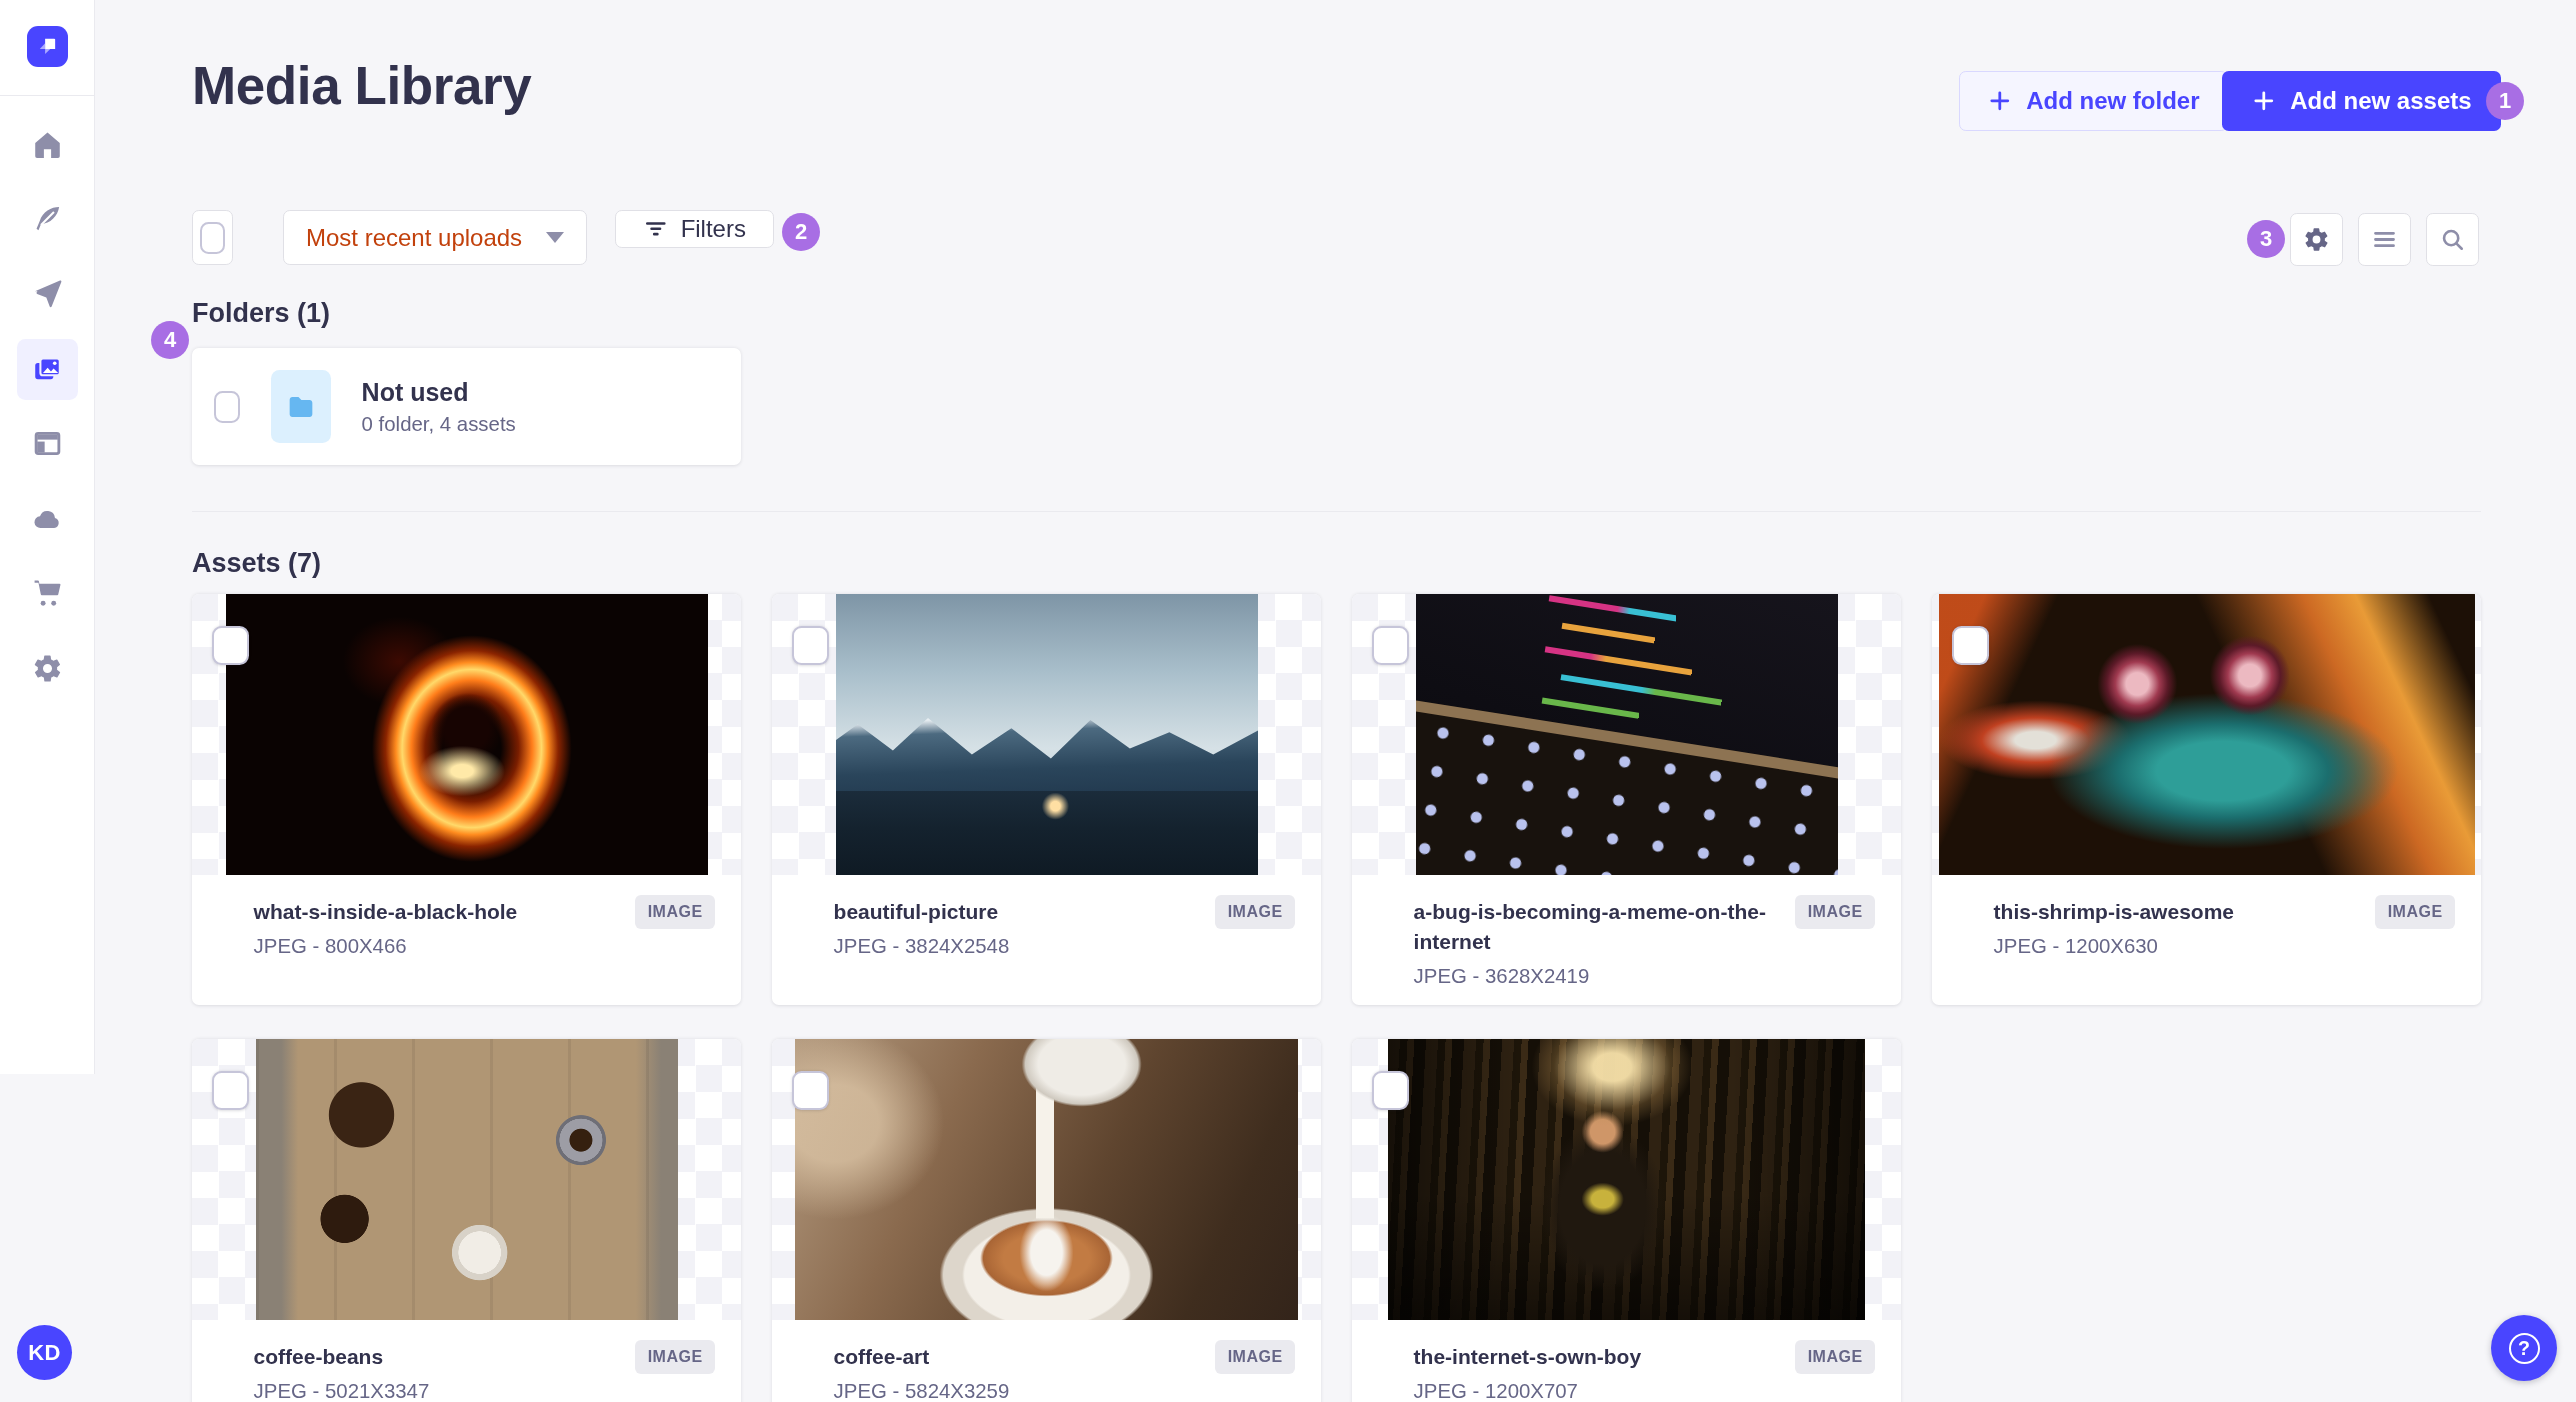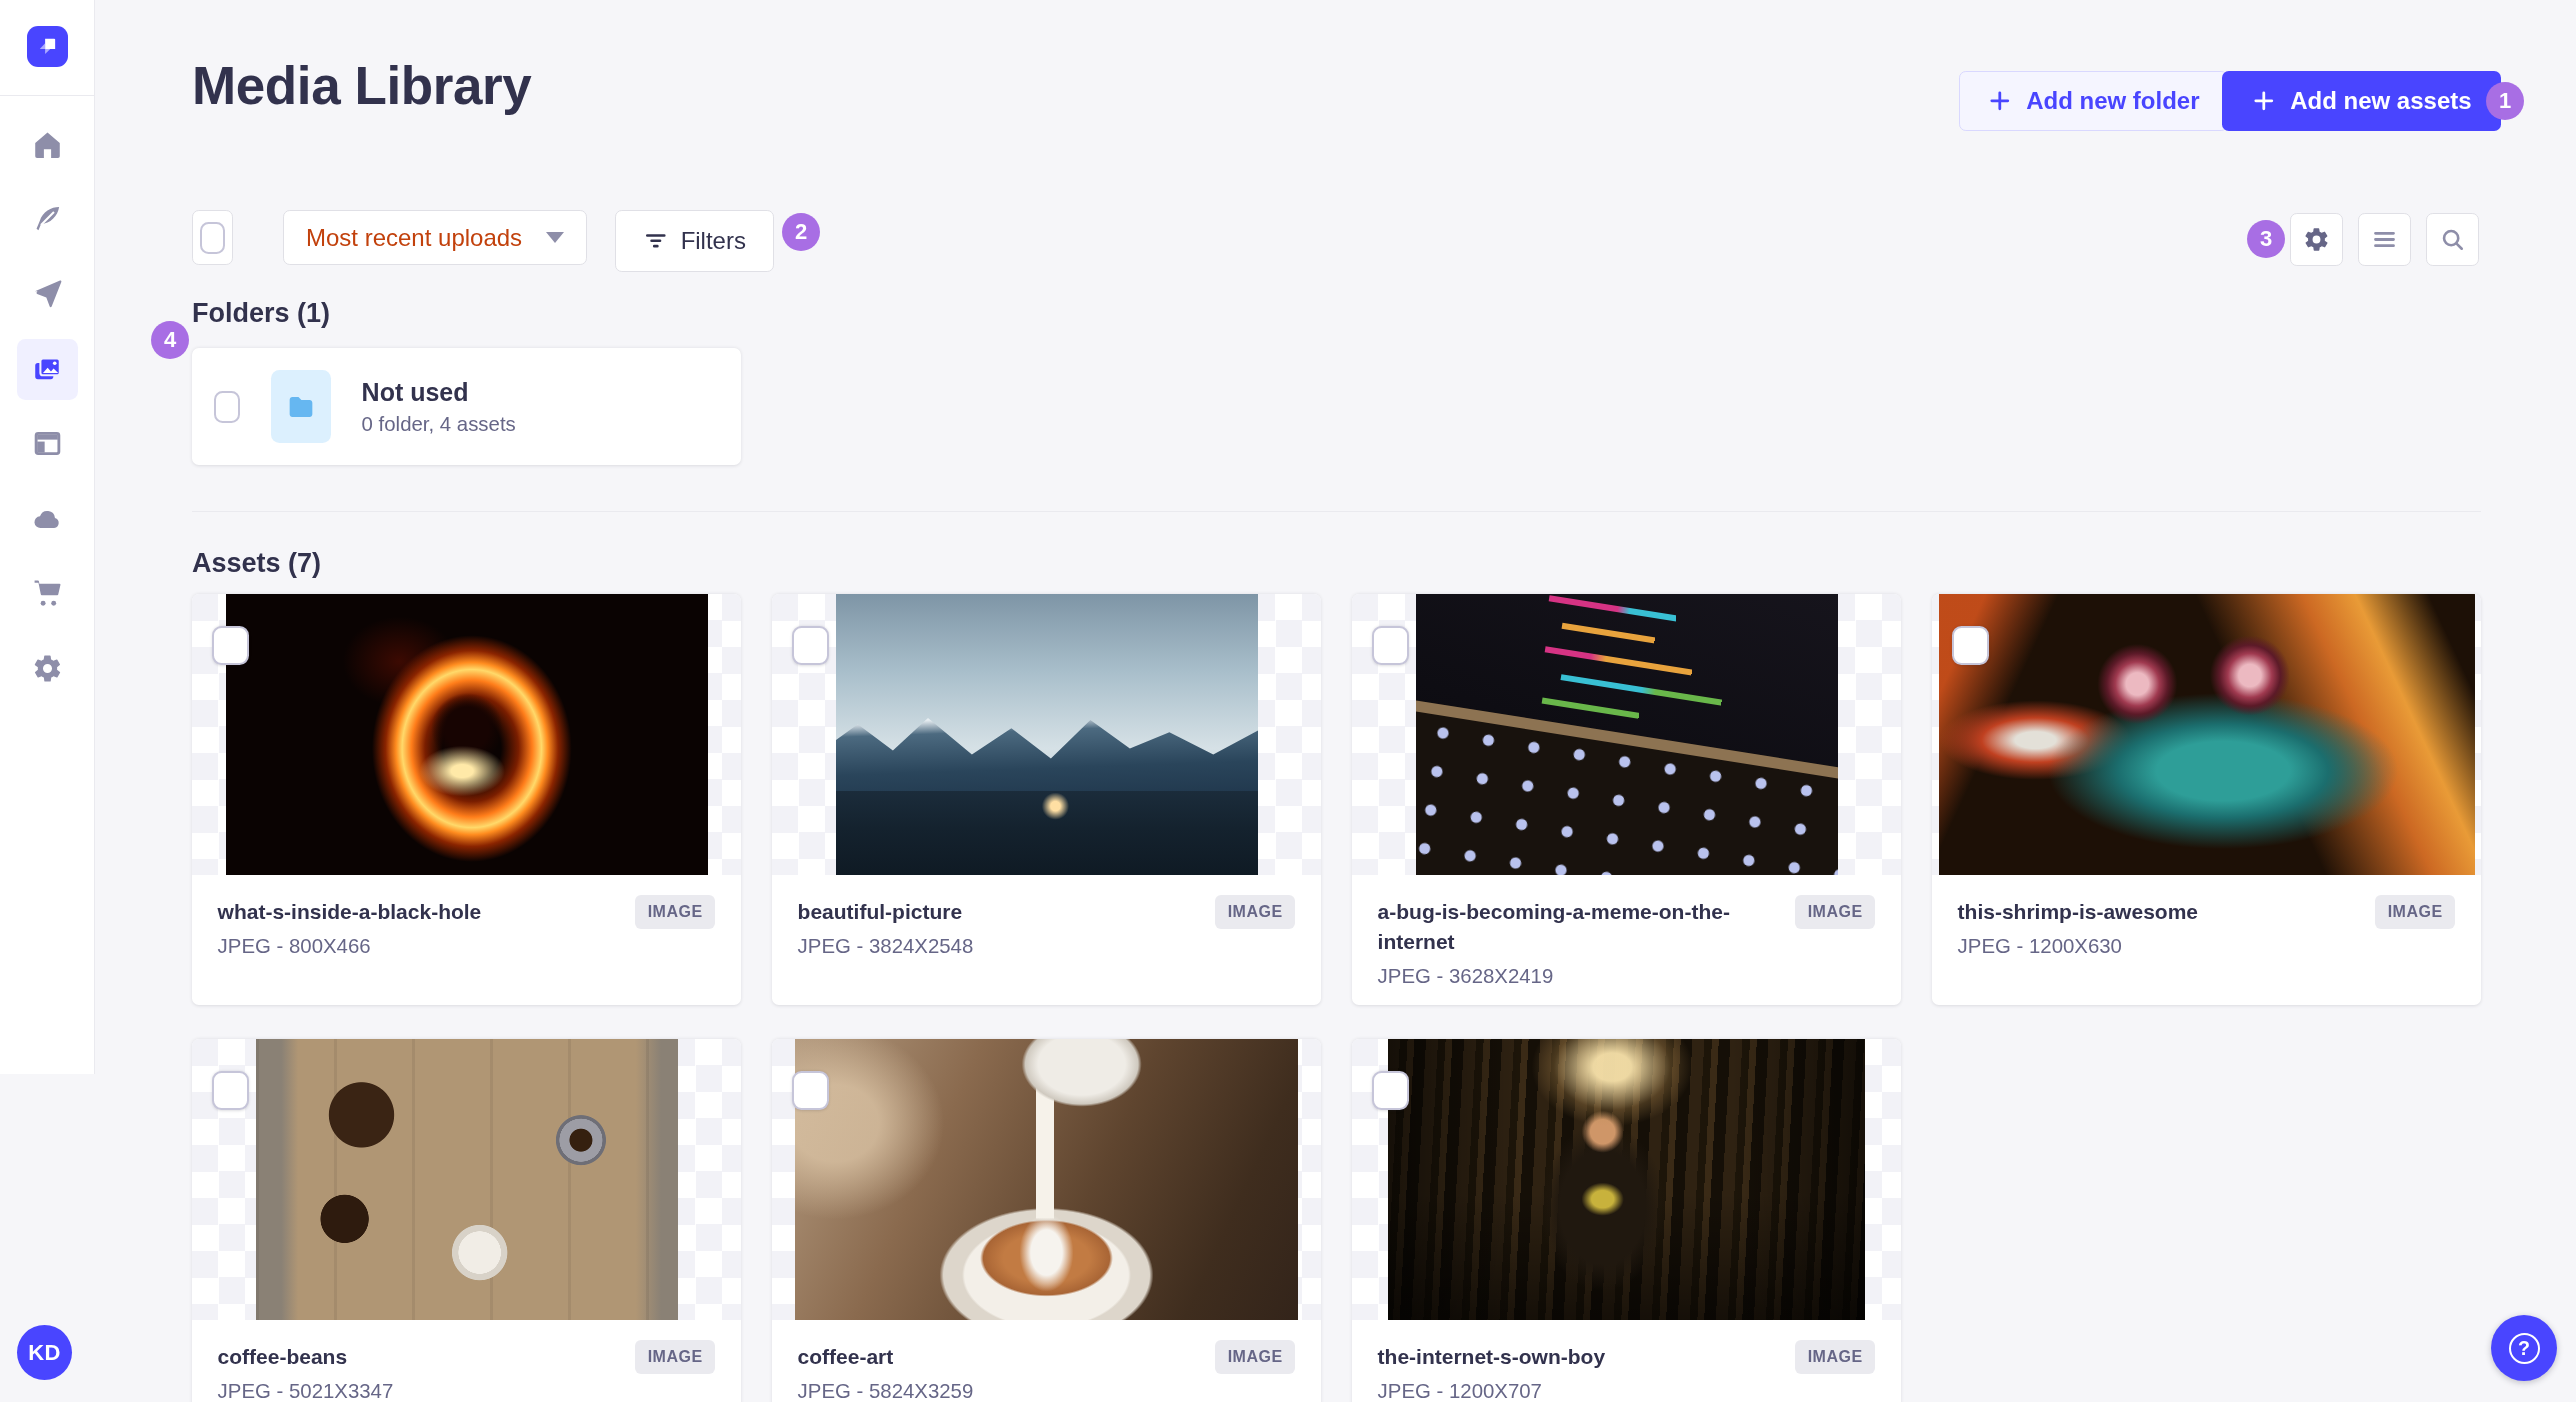--- a/index.html
+++ b/index.html
@@ -39,21 +39,21 @@
 
   
   .ctl { position: absolute; background: #fff; border: 1.7px solid #e0e0e6; border-radius: 6.8px; }
   .select-all-btn { left: 192px; top: 210px; width: 41px; height: 55px; cursor: pointer;
                     display: flex; align-items: center; justify-content: center; }
   .cb { width: 25.6px; height: 32px; border: 2.6px solid #c6c5d9; border-radius: 8.5px; background: #fff; }
   .sort-select { left: 283px; top: 210px; width: 304px; height: 55px; cursor: pointer;
                  display: flex; align-items: center; padding: 0 22px; color: #c2410c; font-size: 24px; }
   .caret { margin-left: auto; width: 0; height: 0; border-left: 9.4px solid transparent;
            border-right: 9.4px solid transparent; border-top: 11px solid #8e8ea9; }
-  .btn-filters { left: 615px; top: 210px; width: 159px; height: 62px; cursor: pointer;
+  .btn-filters { left: 615px; top: 210px; width: 159px; height: 38px; cursor: pointer;
                  display: flex; align-items: center; justify-content: center; gap: 12px;
                  color: #32324d; font-size: 24px; font-weight: 500; }
   .icon-btn { top: 213px; width: 53px; height: 53px; cursor: pointer; display: flex;
               align-items: center; justify-content: center; color: #8e8ea9; }
   .icon-btn svg { width: 27px; height: 27px; }
 
   
   .section-heading { position: absolute; font-size: 27px; font-weight: 600; color: #32324d; text-align: right; }
   .section-divider { position: absolute; left: 192px; top: 511px; width: 2289px; height: 0.9px; background: #eaeaef; }
 
@@ -73,21 +73,21 @@
   .asset-card { width: 549px; height: 411px; background: #fff; border-radius: 6.8px;
                 box-shadow: 0 0.9px 3.4px rgba(33,33,52,.12); cursor: pointer; }
   .thumb { position: relative; width: 549px; height: 281px; border-radius: 6.8px 6.8px 0 0; overflow: hidden;
            display: flex; align-items: center; justify-content: center;
            background-image: conic-gradient(#ffffff 90deg, #f2f2f7 90deg 180deg, #ffffff 180deg 270deg, #f2f2f7 270deg);
            background-size: 53px 53px; }
   .asset-cb { position: absolute; left: 20.4px; top: 32px; width: 37px; height: 39px;
               border: 2.6px solid #c6c5d9; border-radius: 9.4px; background: #fff; z-index: 2;
               box-shadow: 0 0.9px 2.6px rgba(33,33,52,.15); cursor: pointer; }
   .art { height: 281px; flex: 0 0 auto; }
-  .asset-footer { position: relative; padding: 22px 25.6px 0 25.6px; }
+  .asset-footer { position: relative; padding: 22px 25.6px 0 25.6px; margin-left: 36px; }
   .asset-name { font-size: 21px; font-weight: bold; color: #32324d; line-height: 30px; max-width: 399px; word-break: break-word; }
   .asset-meta { font-size: 20.4px; color: #666687; margin-top: 7.7px; }
   .type-badge { position: absolute; right: 25.6px; top: 20.4px; background: #eaeaef; color: #666687;
                 font-size: 16px; font-weight: 600; letter-spacing: 0.5px; padding: 7.7px 12.8px; border-radius: 6px; }
 
   
   .art-blackhole { width: 482px; background:
     radial-gradient(ellipse 61px 36px at 49% 63%, #ffe9a8 0 18%, rgba(255,200,80,0) 70%),
     radial-gradient(circle 36px at 50% 48%, #170402 0 60%, rgba(23,4,2,0) 100%),
     radial-gradient(ellipse 104px 118px at 51% 55%, rgba(0,0,0,0) 0 28%, #7a1e00 45%, #ff7d1a 58%, #ffd96a 67%, #ff8c1f 73%, #8a2400 83%, rgba(10,2,0,0) 96%),

